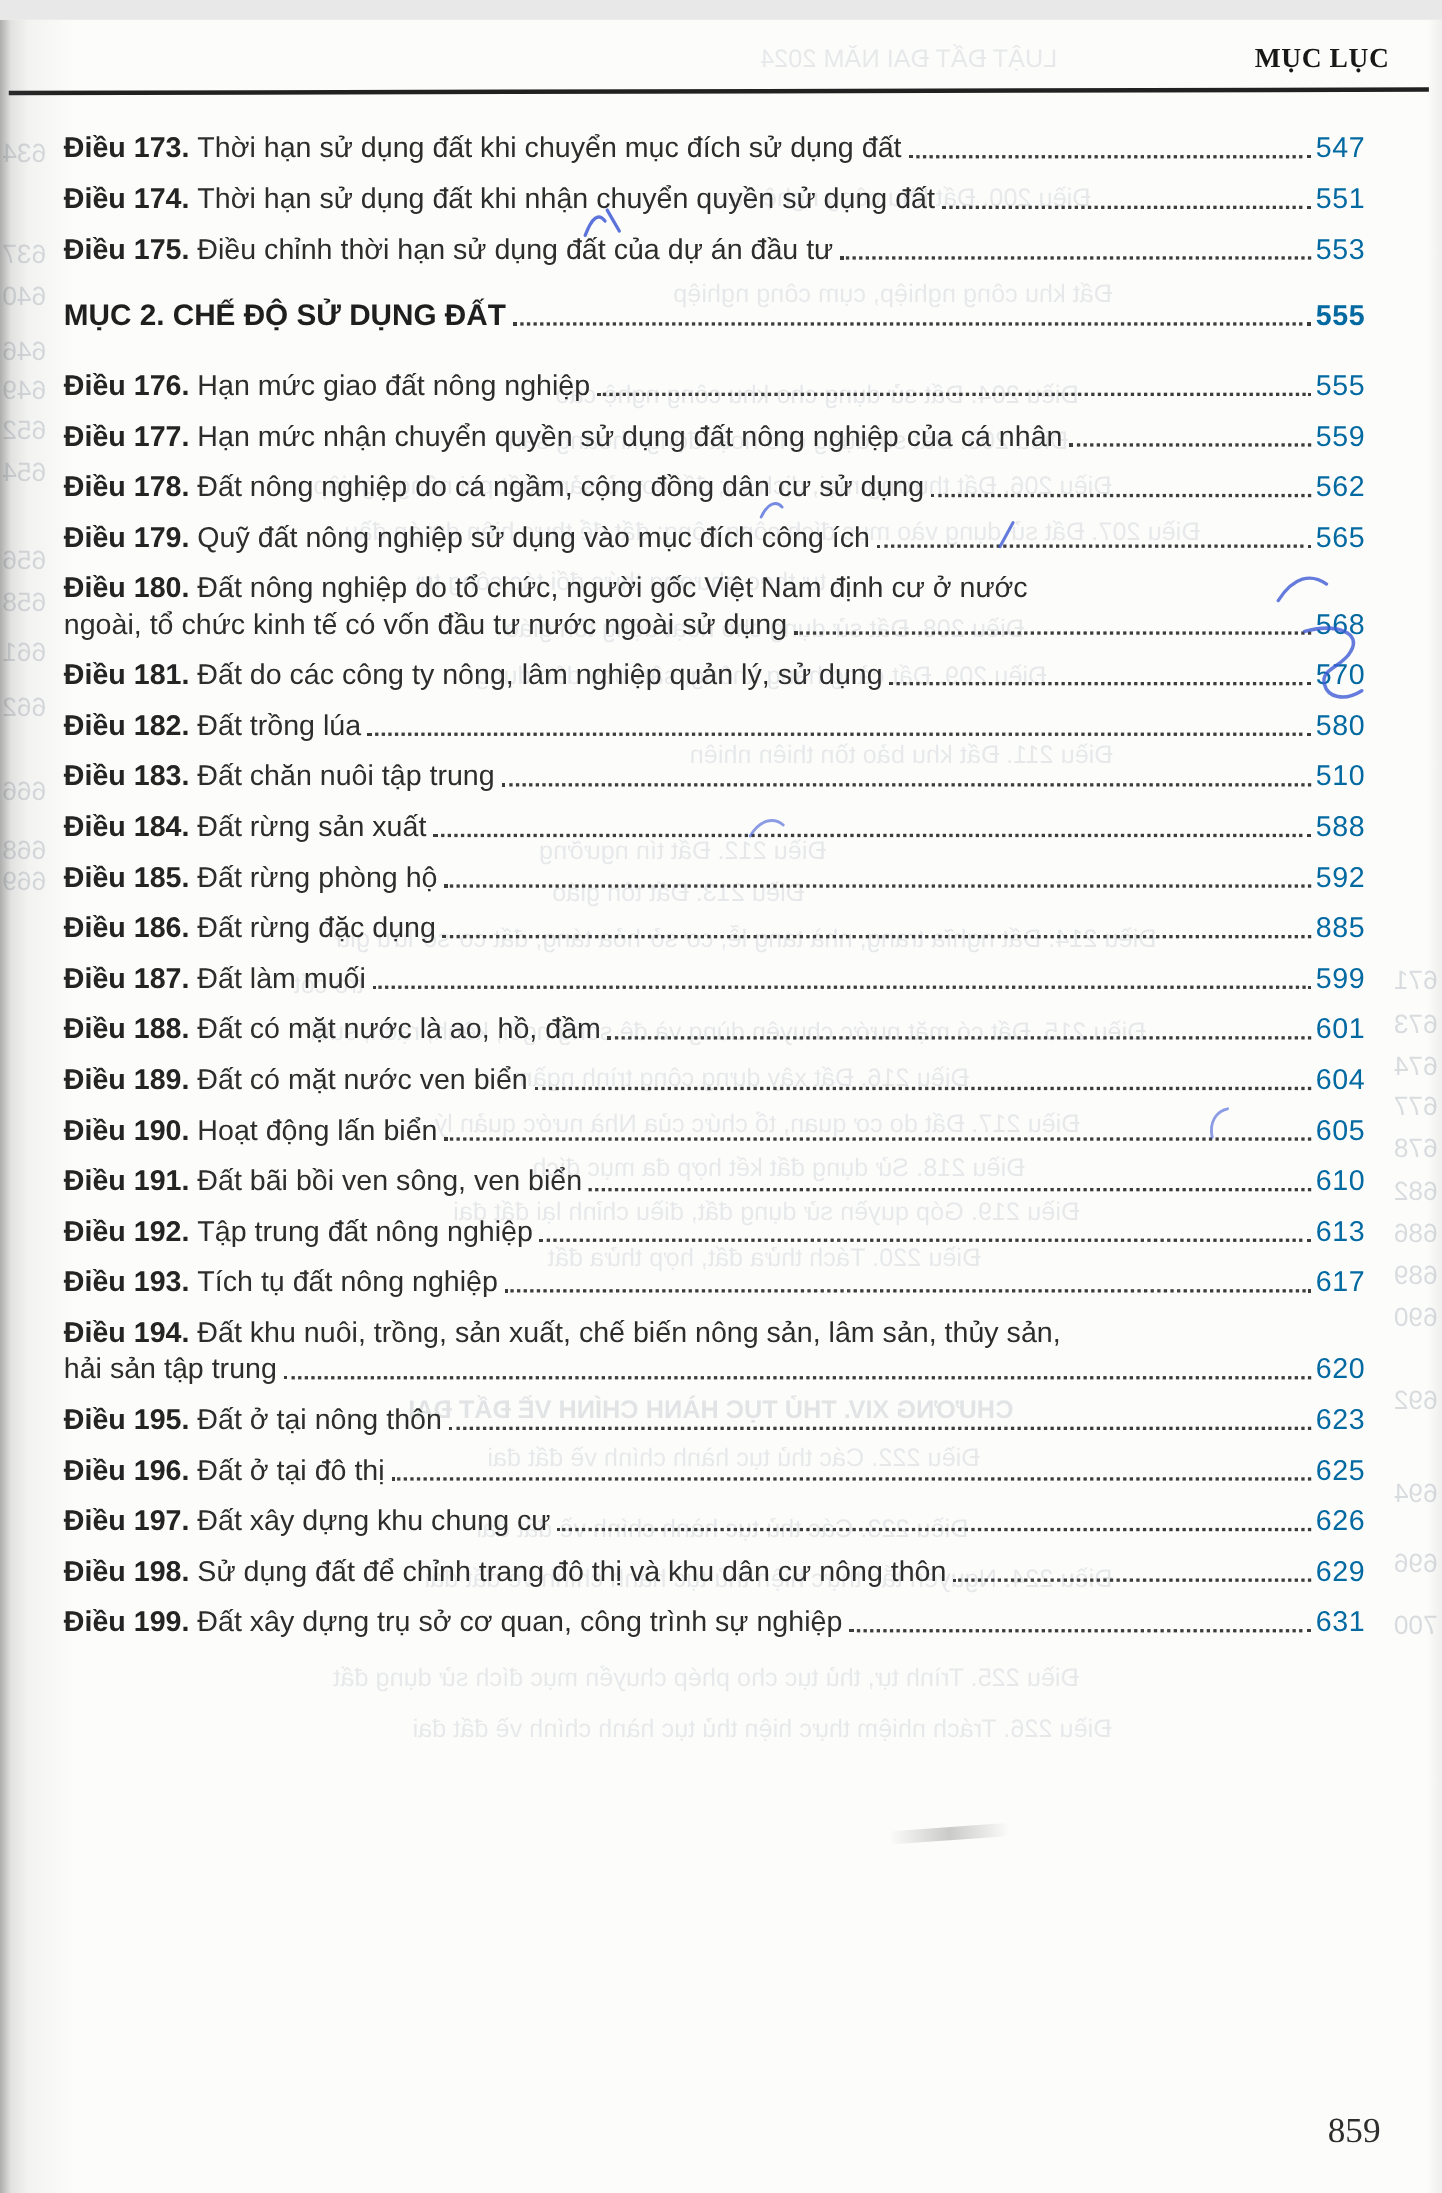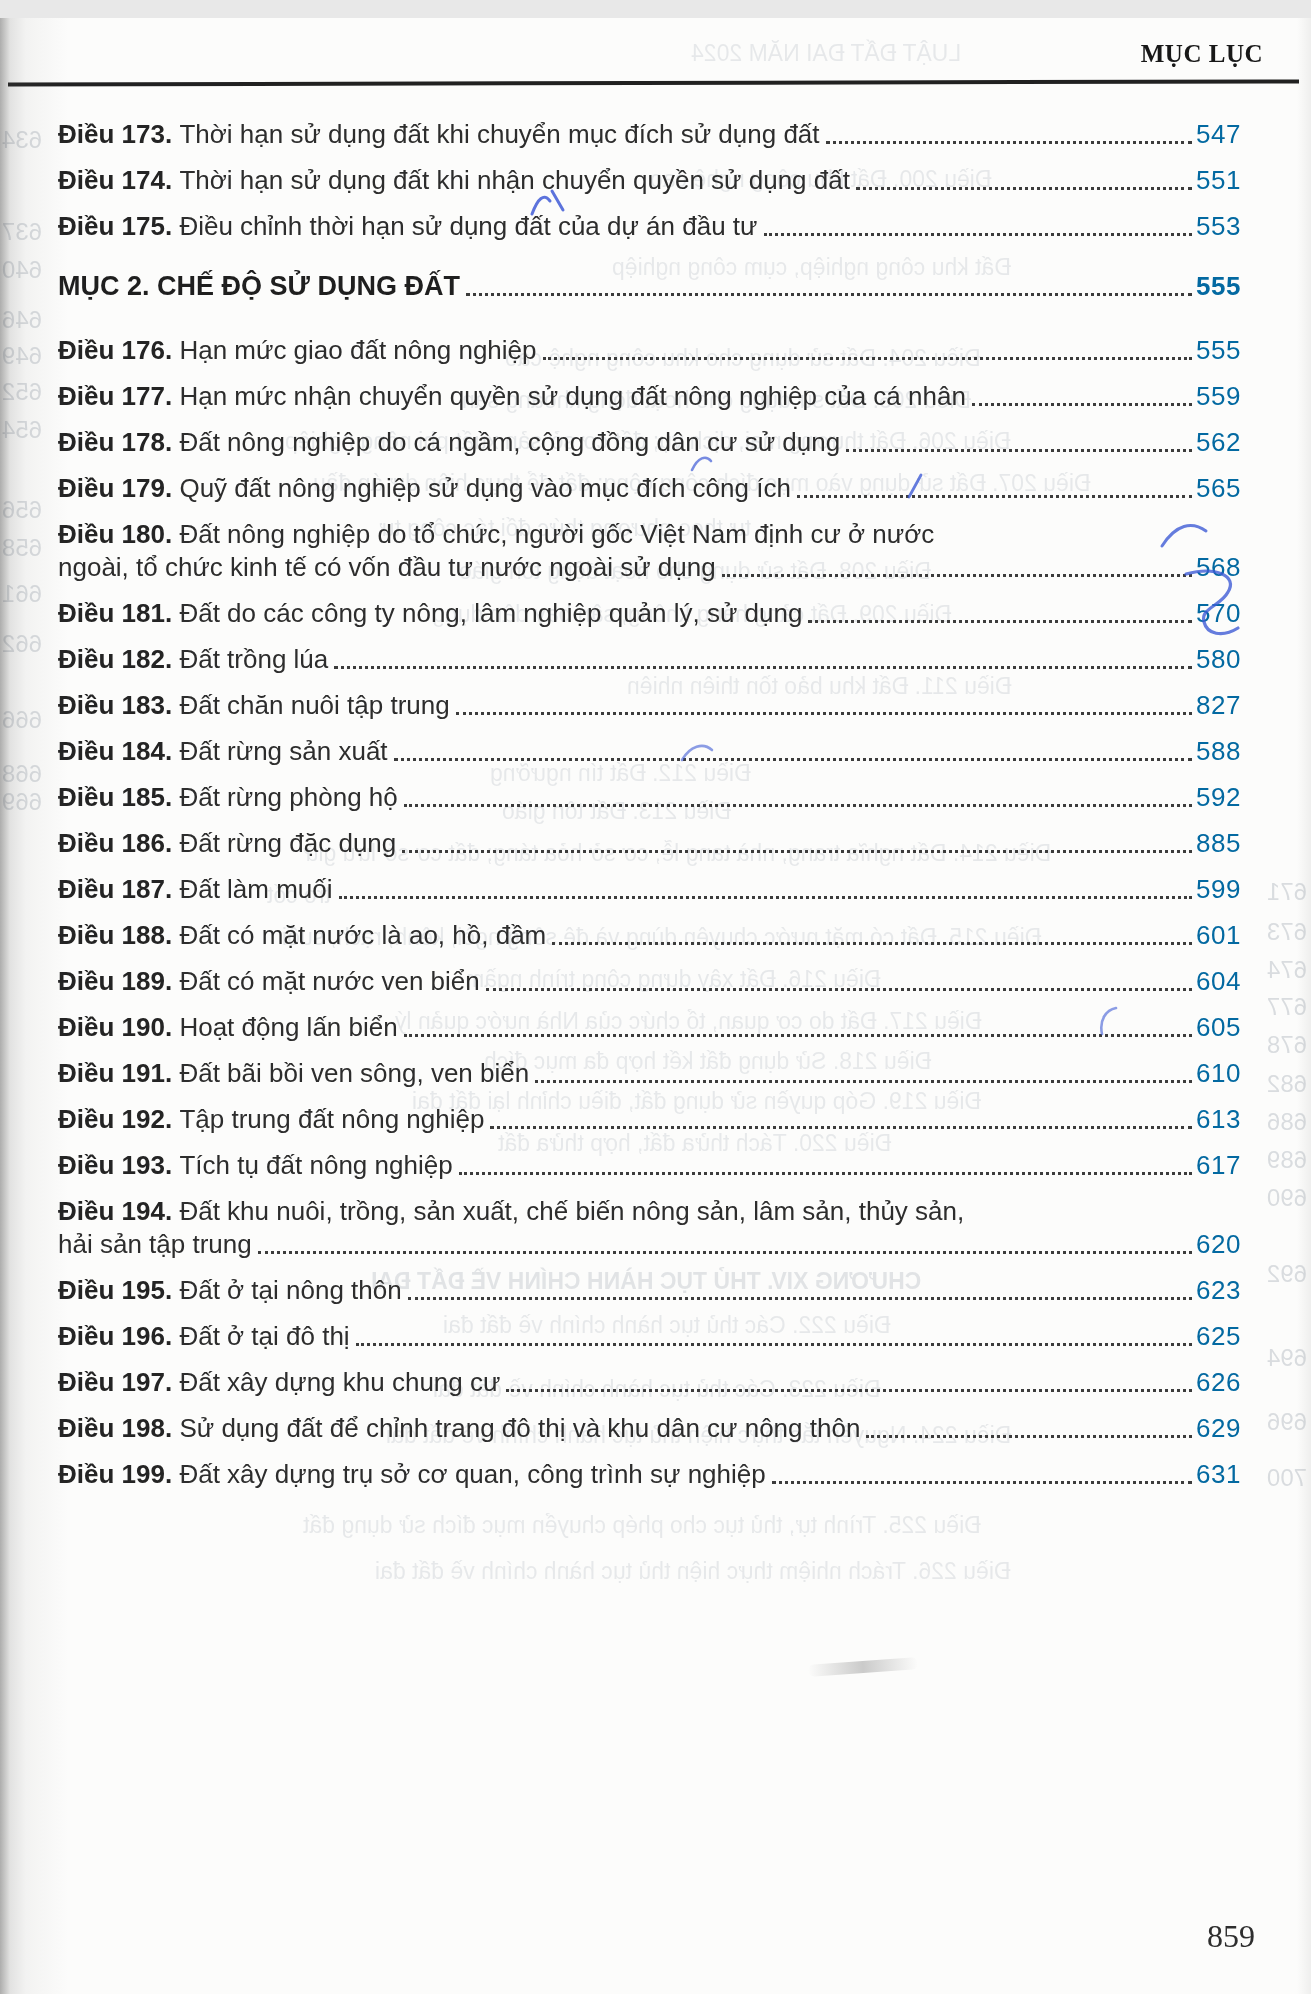--- a/index.html
+++ b/index.html
@@ -187,21 +187,21 @@
       <span class="pg pg1">580</span>
     </div>
 
   </div>
 
   <div class="entry">
     <div class="line l1">
       <span class="no">Điều 183.</span>
           <span class="t1"> Đất chăn nuôi tập trung</span>
       <span class="leader lead1"></span>
-      <span class="pg pg1">827</span>
+      <span class="pg pg1">510</span>
     </div>
 
   </div>
 
   <div class="entry">
     <div class="line l1">
       <span class="no">Điều 184.</span>
           <span class="t1"> Đất rừng sản xuất</span>
       <span class="leader lead1"></span>
       <span class="pg pg1">588</span>

